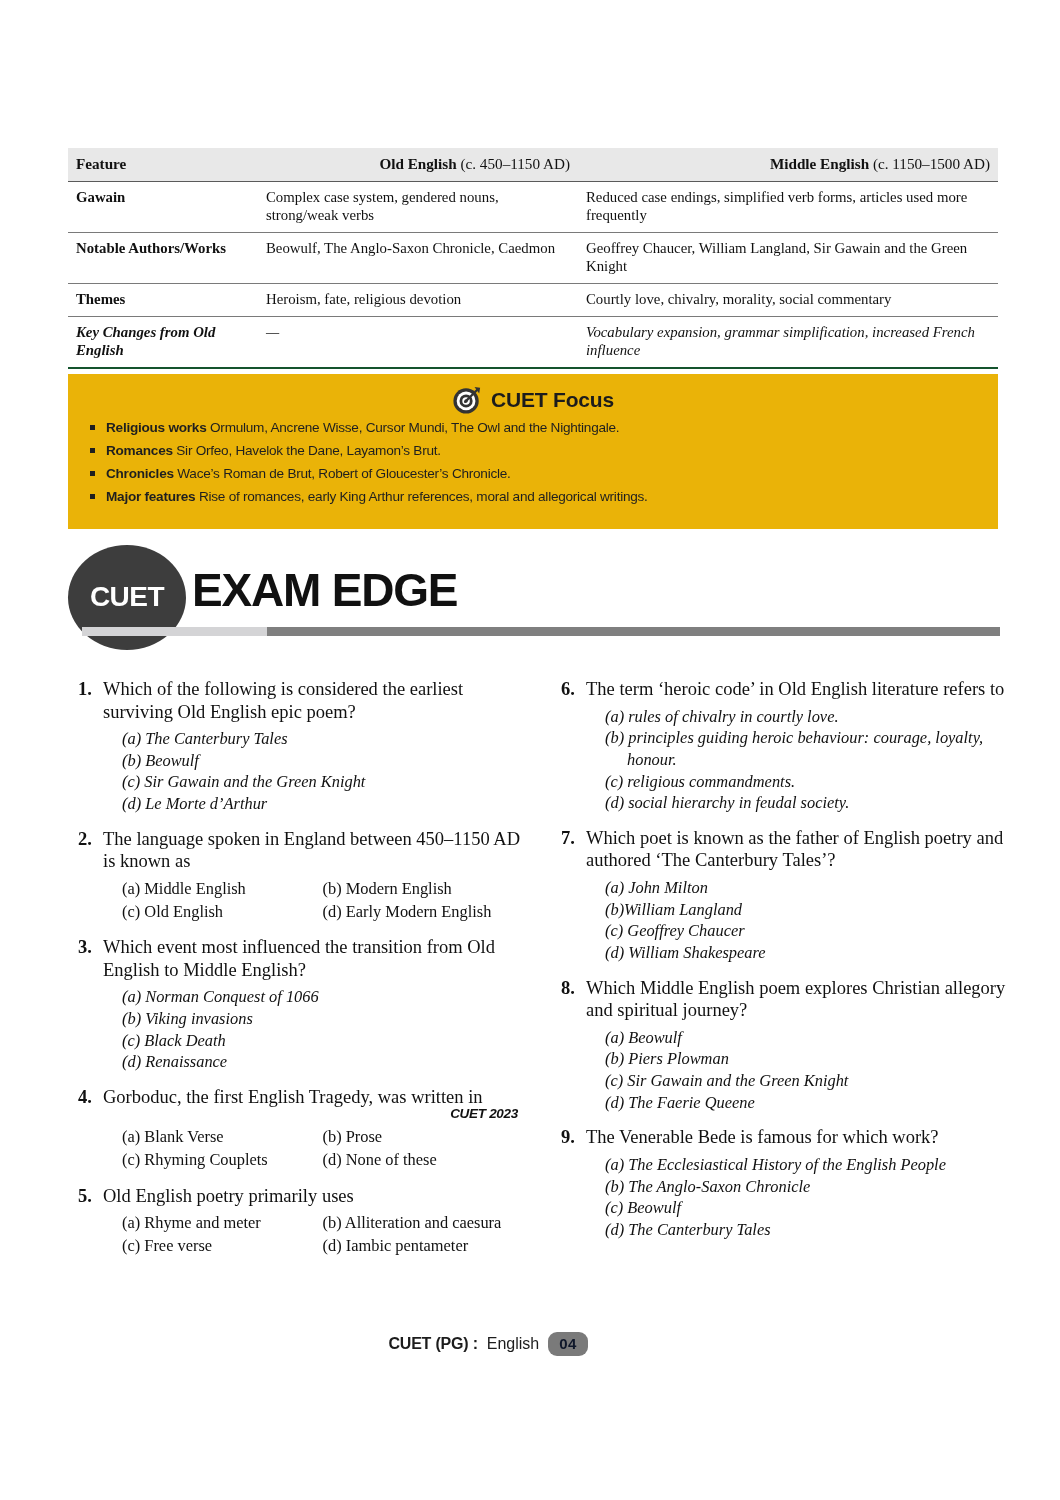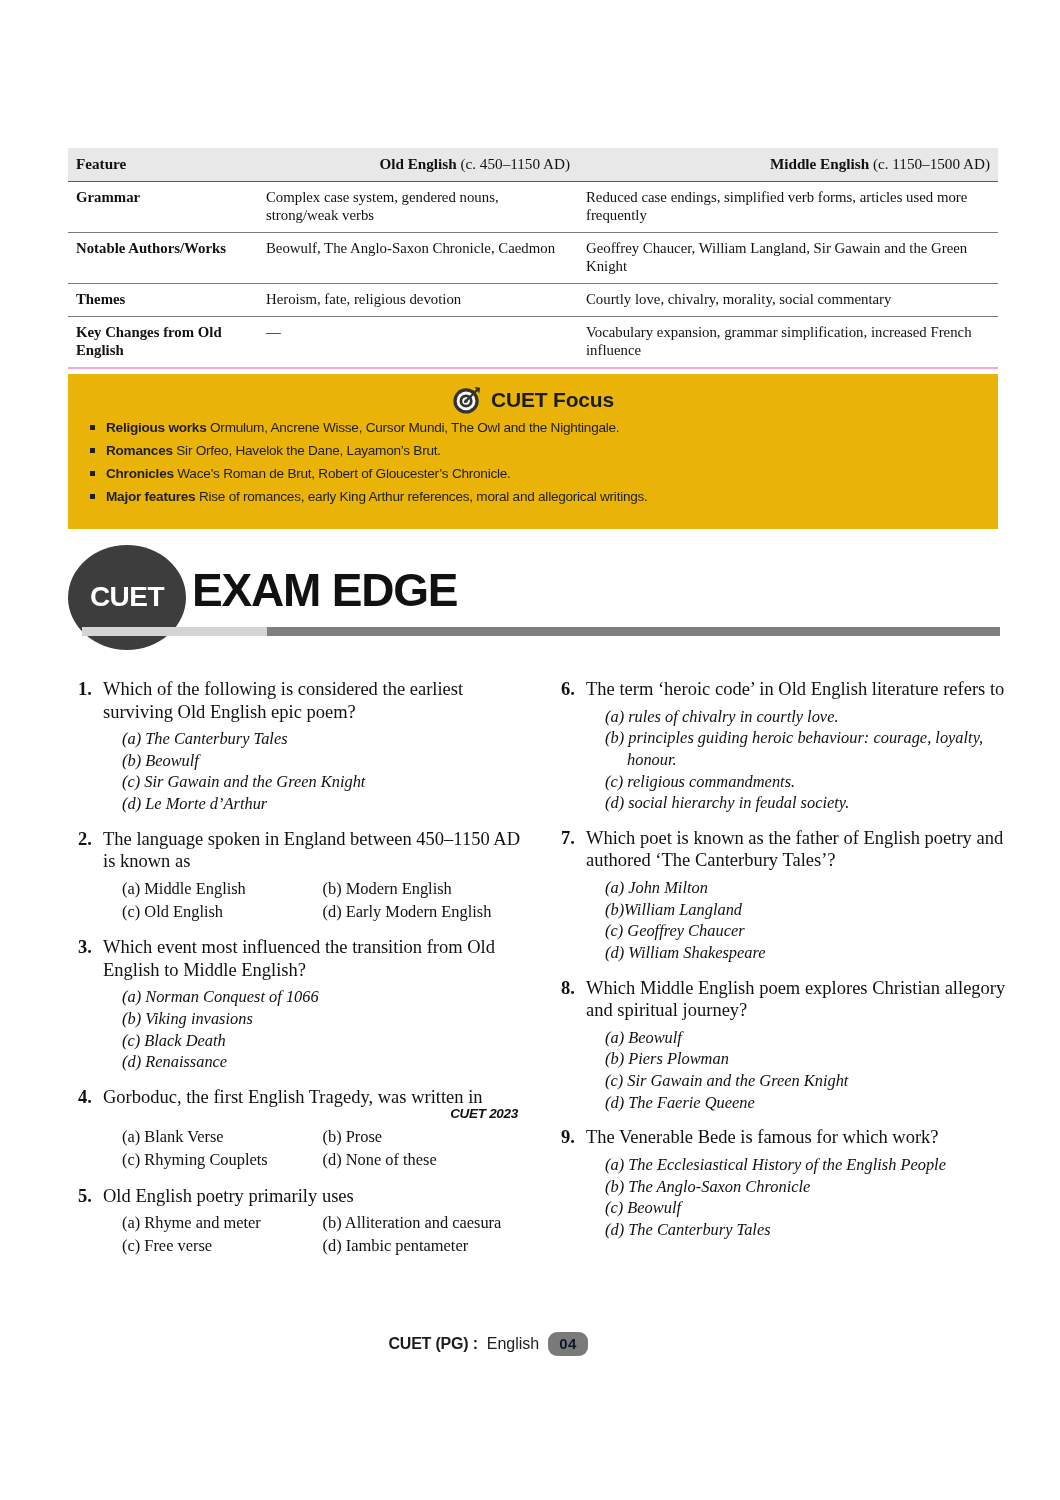--- a/index.html
+++ b/index.html
@@ -46,21 +46,21 @@
     padding: 7px 8px 7px 8px;
     font-size: 15.2px;
     border-bottom: 1px solid #5a5a5a;
   }
   .cmp-table thead th.col-a { text-align: left; }
   .cmp-table thead th.col-b,
   .cmp-table thead th.col-c { text-align: right; }
   .cmp-table thead th .lt { font-weight: normal; }
 
   .cmp-table tbody tr td { border-bottom: 1px solid #7a7a7a; }
-  .cmp-table tbody tr:last-child td { border-bottom: 2px solid #f9a8d4; }
+  .cmp-table tbody tr:last-child td { border-bottom: 2px solid #14532d; font-style: italic; }
   .cmp-table td.c-feature { font-weight: bold; width: 190px; }
   .cmp-table td.c-oe { width: 320px; }
   .cmp-table td.c-me { width: 420px; }
 
   
   .focus-box {
     position: absolute;
     left: 68px;
     top: 374px;
     width: 930px;
@@ -247,21 +247,21 @@
         <th class="col-b">
           <span>Old English</span><span class="lt"> (c. 450–1150 AD)</span>
         </th>
         <th class="col-c">
           <span>Middle English</span><span class="lt"> (c. 1150–1500 AD)</span>
         </th>
       </tr>
     </thead>
     <tbody>
       <tr>
-        <td class="c-feature">Grammar</td>
+        <td class="c-feature">Gawain</td>
         <td class="c-oe">Complex case system, gendered nouns, strong/weak verbs</td>
         <td class="c-me">Reduced case endings, simplified verb forms, articles used more frequently</td>
       </tr>
       <tr>
         <td class="c-feature">Notable Authors/Works</td>
         <td class="c-oe">Beowulf, The Anglo-Saxon Chronicle, Caedmon</td>
         <td class="c-me">Geoffrey Chaucer, William Langland, Sir Gawain and the Green Knight</td>
       </tr>
       <tr>
         <td class="c-feature">Themes</td>

